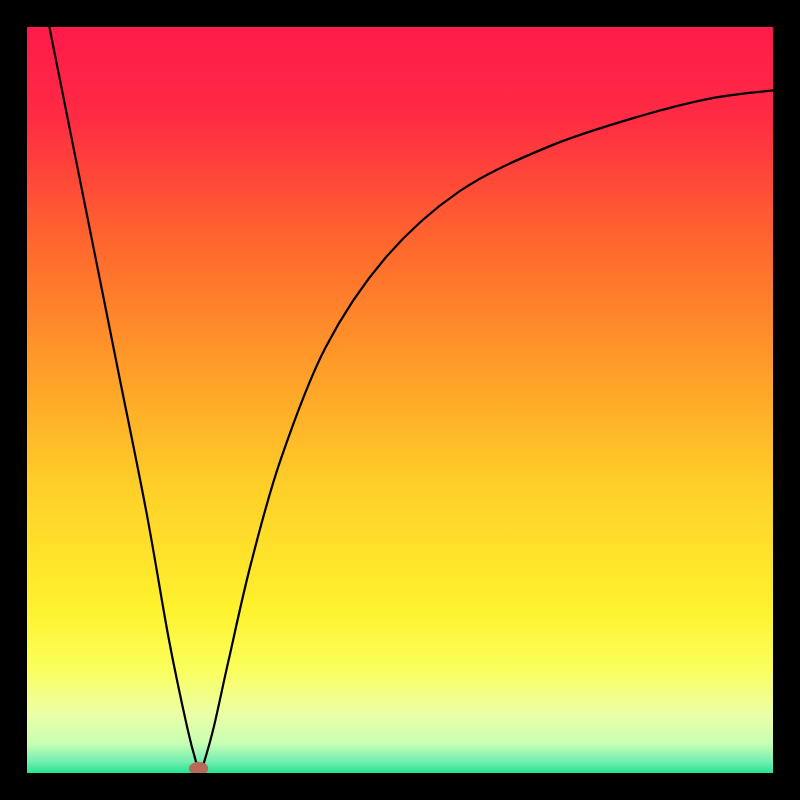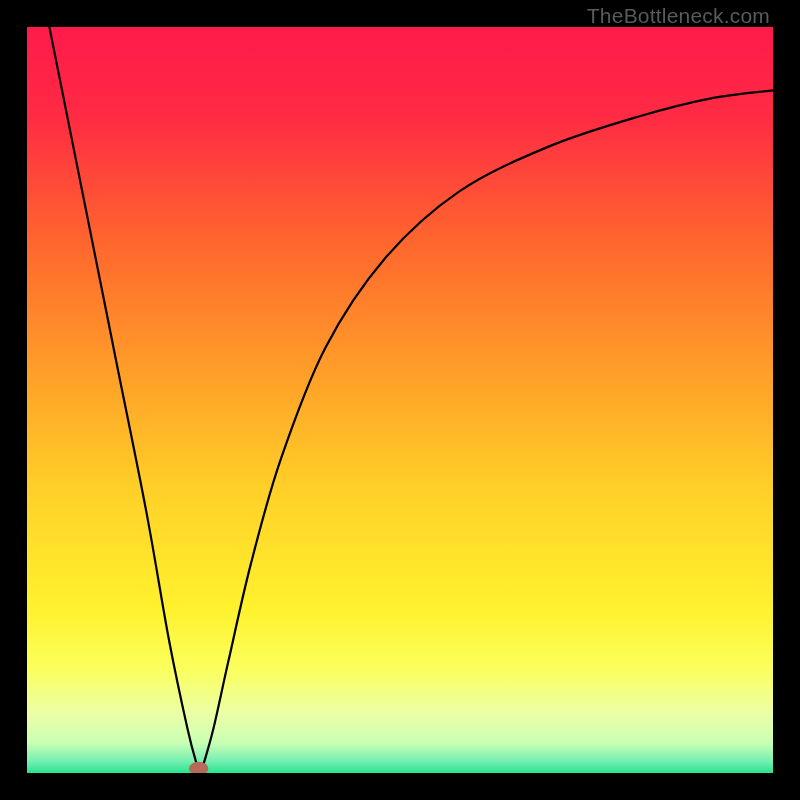--- a/index.html
+++ b/index.html
@@ -34,21 +34,20 @@
     font-weight: 500;
     letter-spacing: 0.2px;
   }
   svg { display: block; }
 </style>
 </head>
 <body>
 
 <div class="frame">
 
-  <div class="watermark">TheBottleneck.com</div>
 
   <div class="plot-area">
     <svg id="chart-svg" width="746" height="746" viewBox="0 0 746 746">
       <defs>
         <linearGradient id="bg-grad" x1="0" y1="0" x2="0" y2="1">
             <stop offset="0%" stop-color="#ff1a4b"></stop>
             <stop offset="12%" stop-color="#ff2b43"></stop>
             <stop offset="30%" stop-color="#ff6a2d"></stop>
             <stop offset="48%" stop-color="#ffa428"></stop>
             <stop offset="62%" stop-color="#ffd028"></stop>

